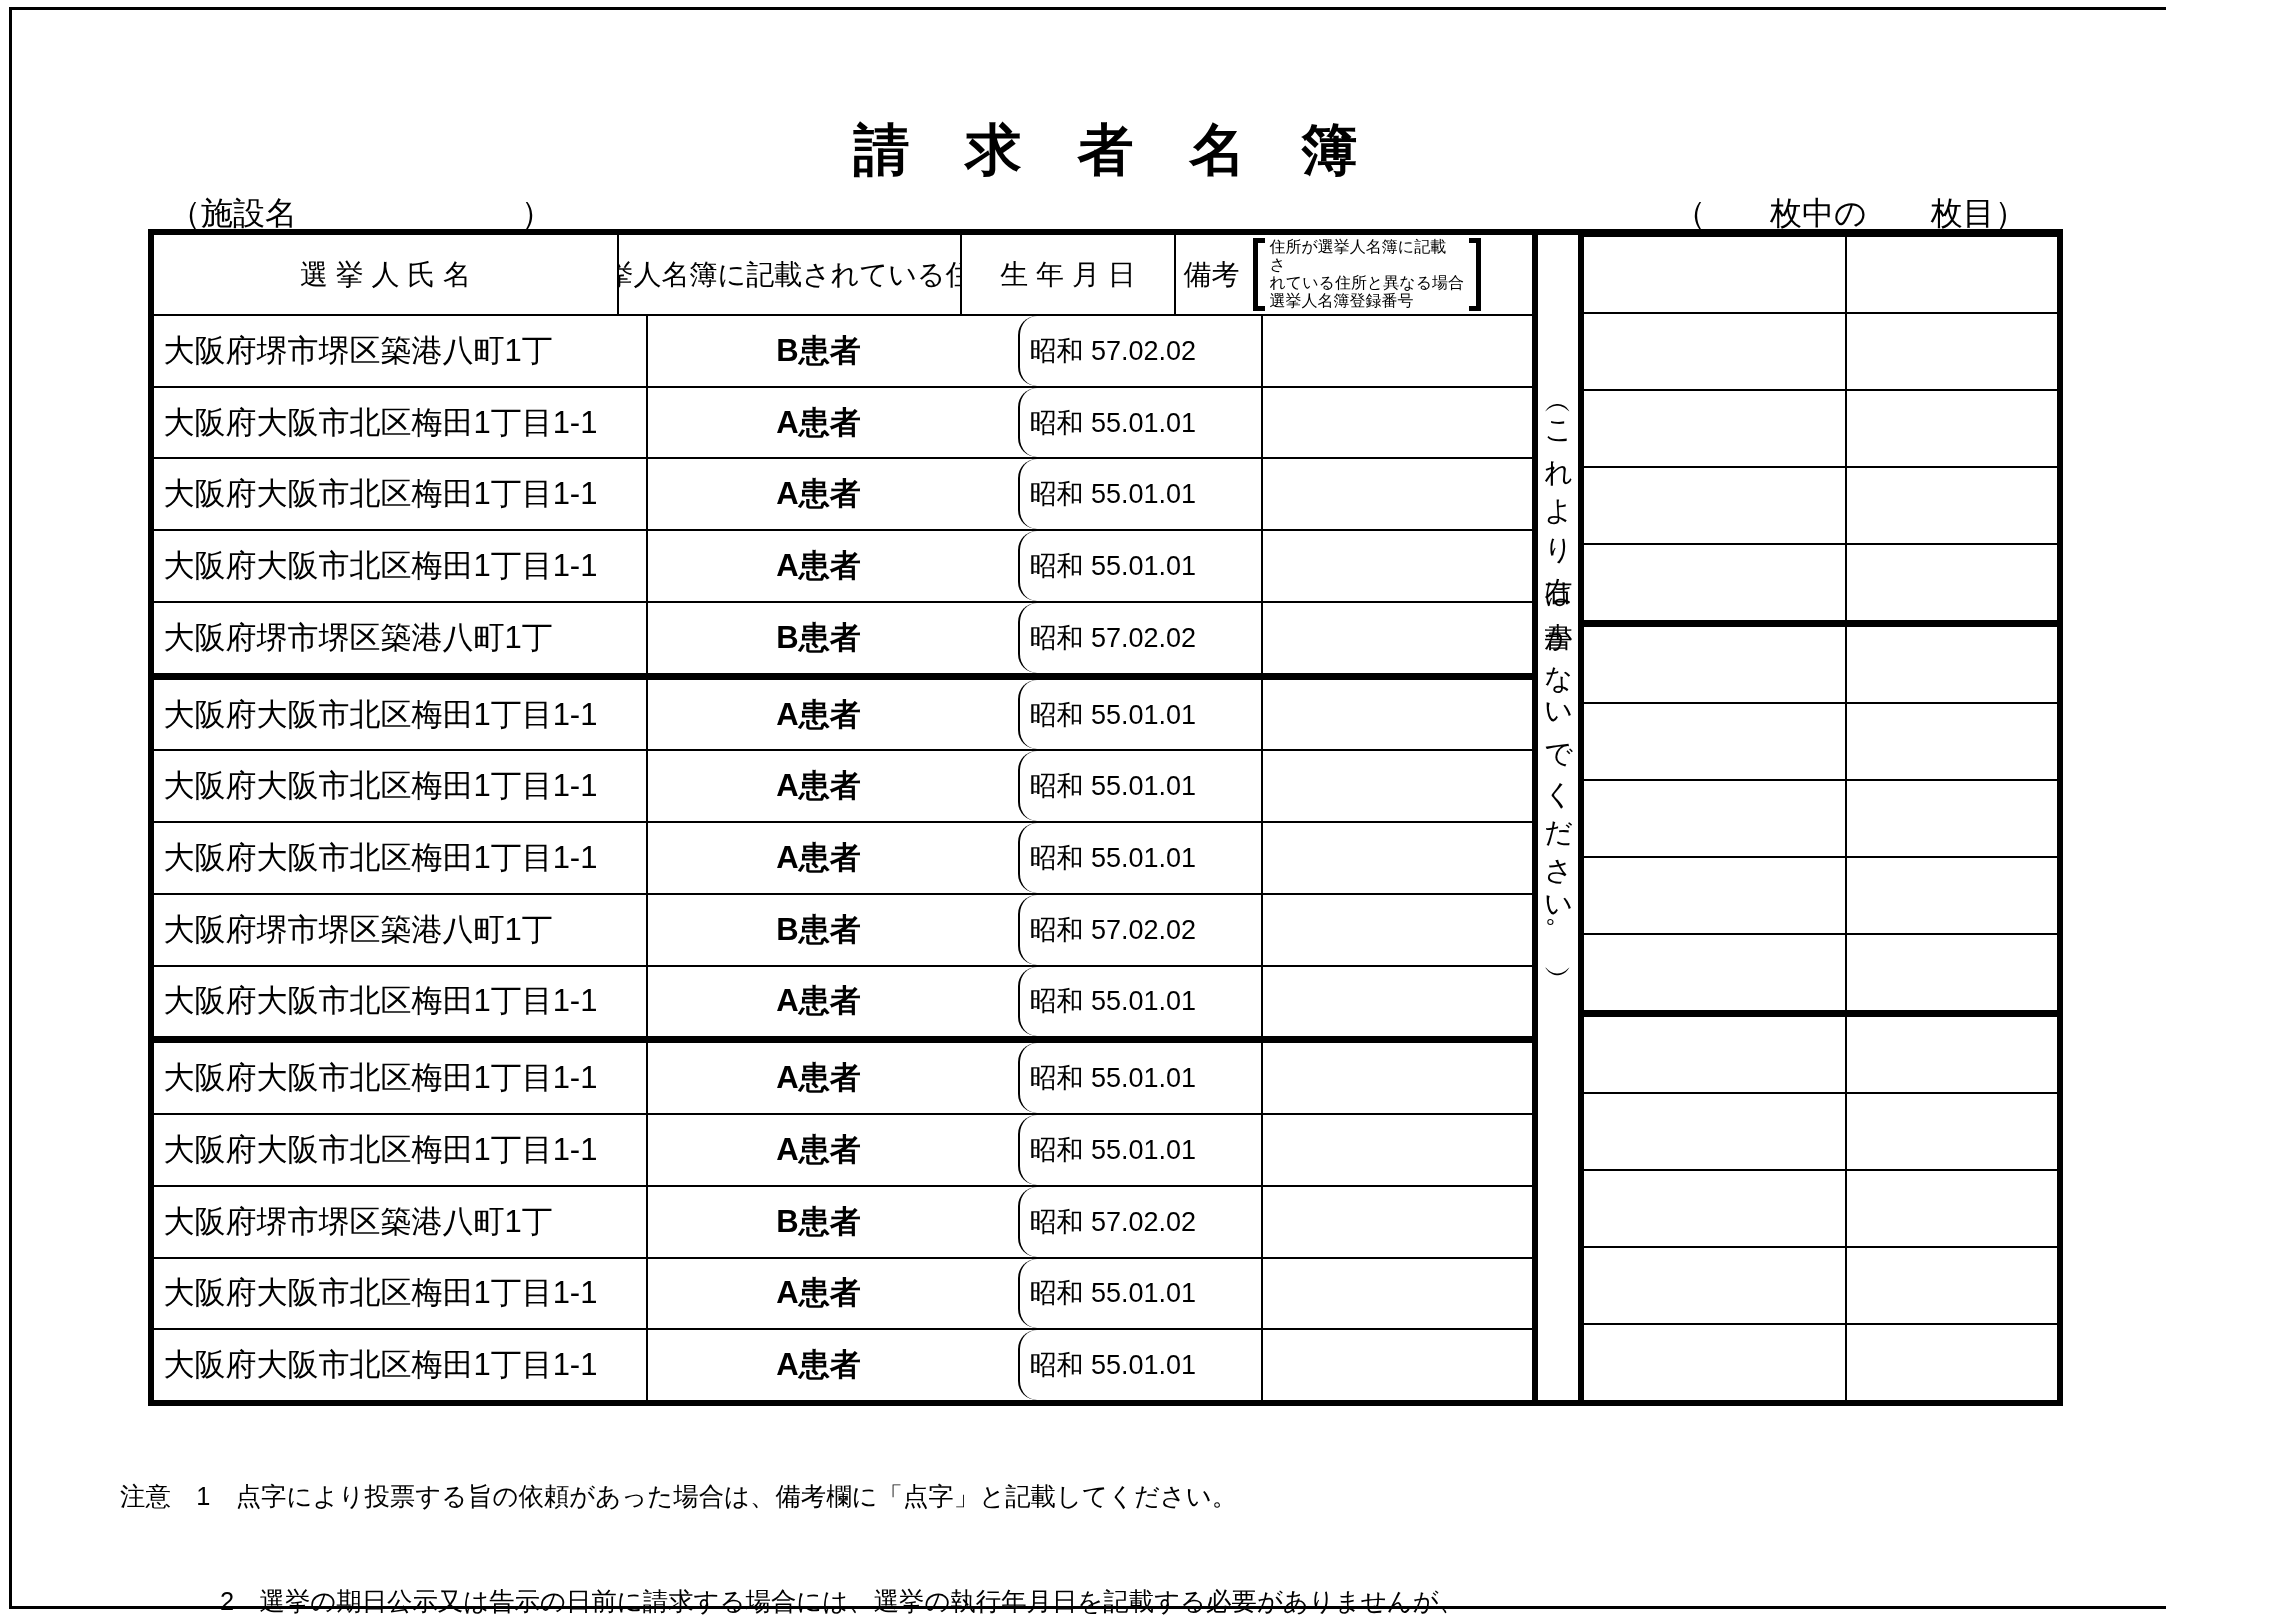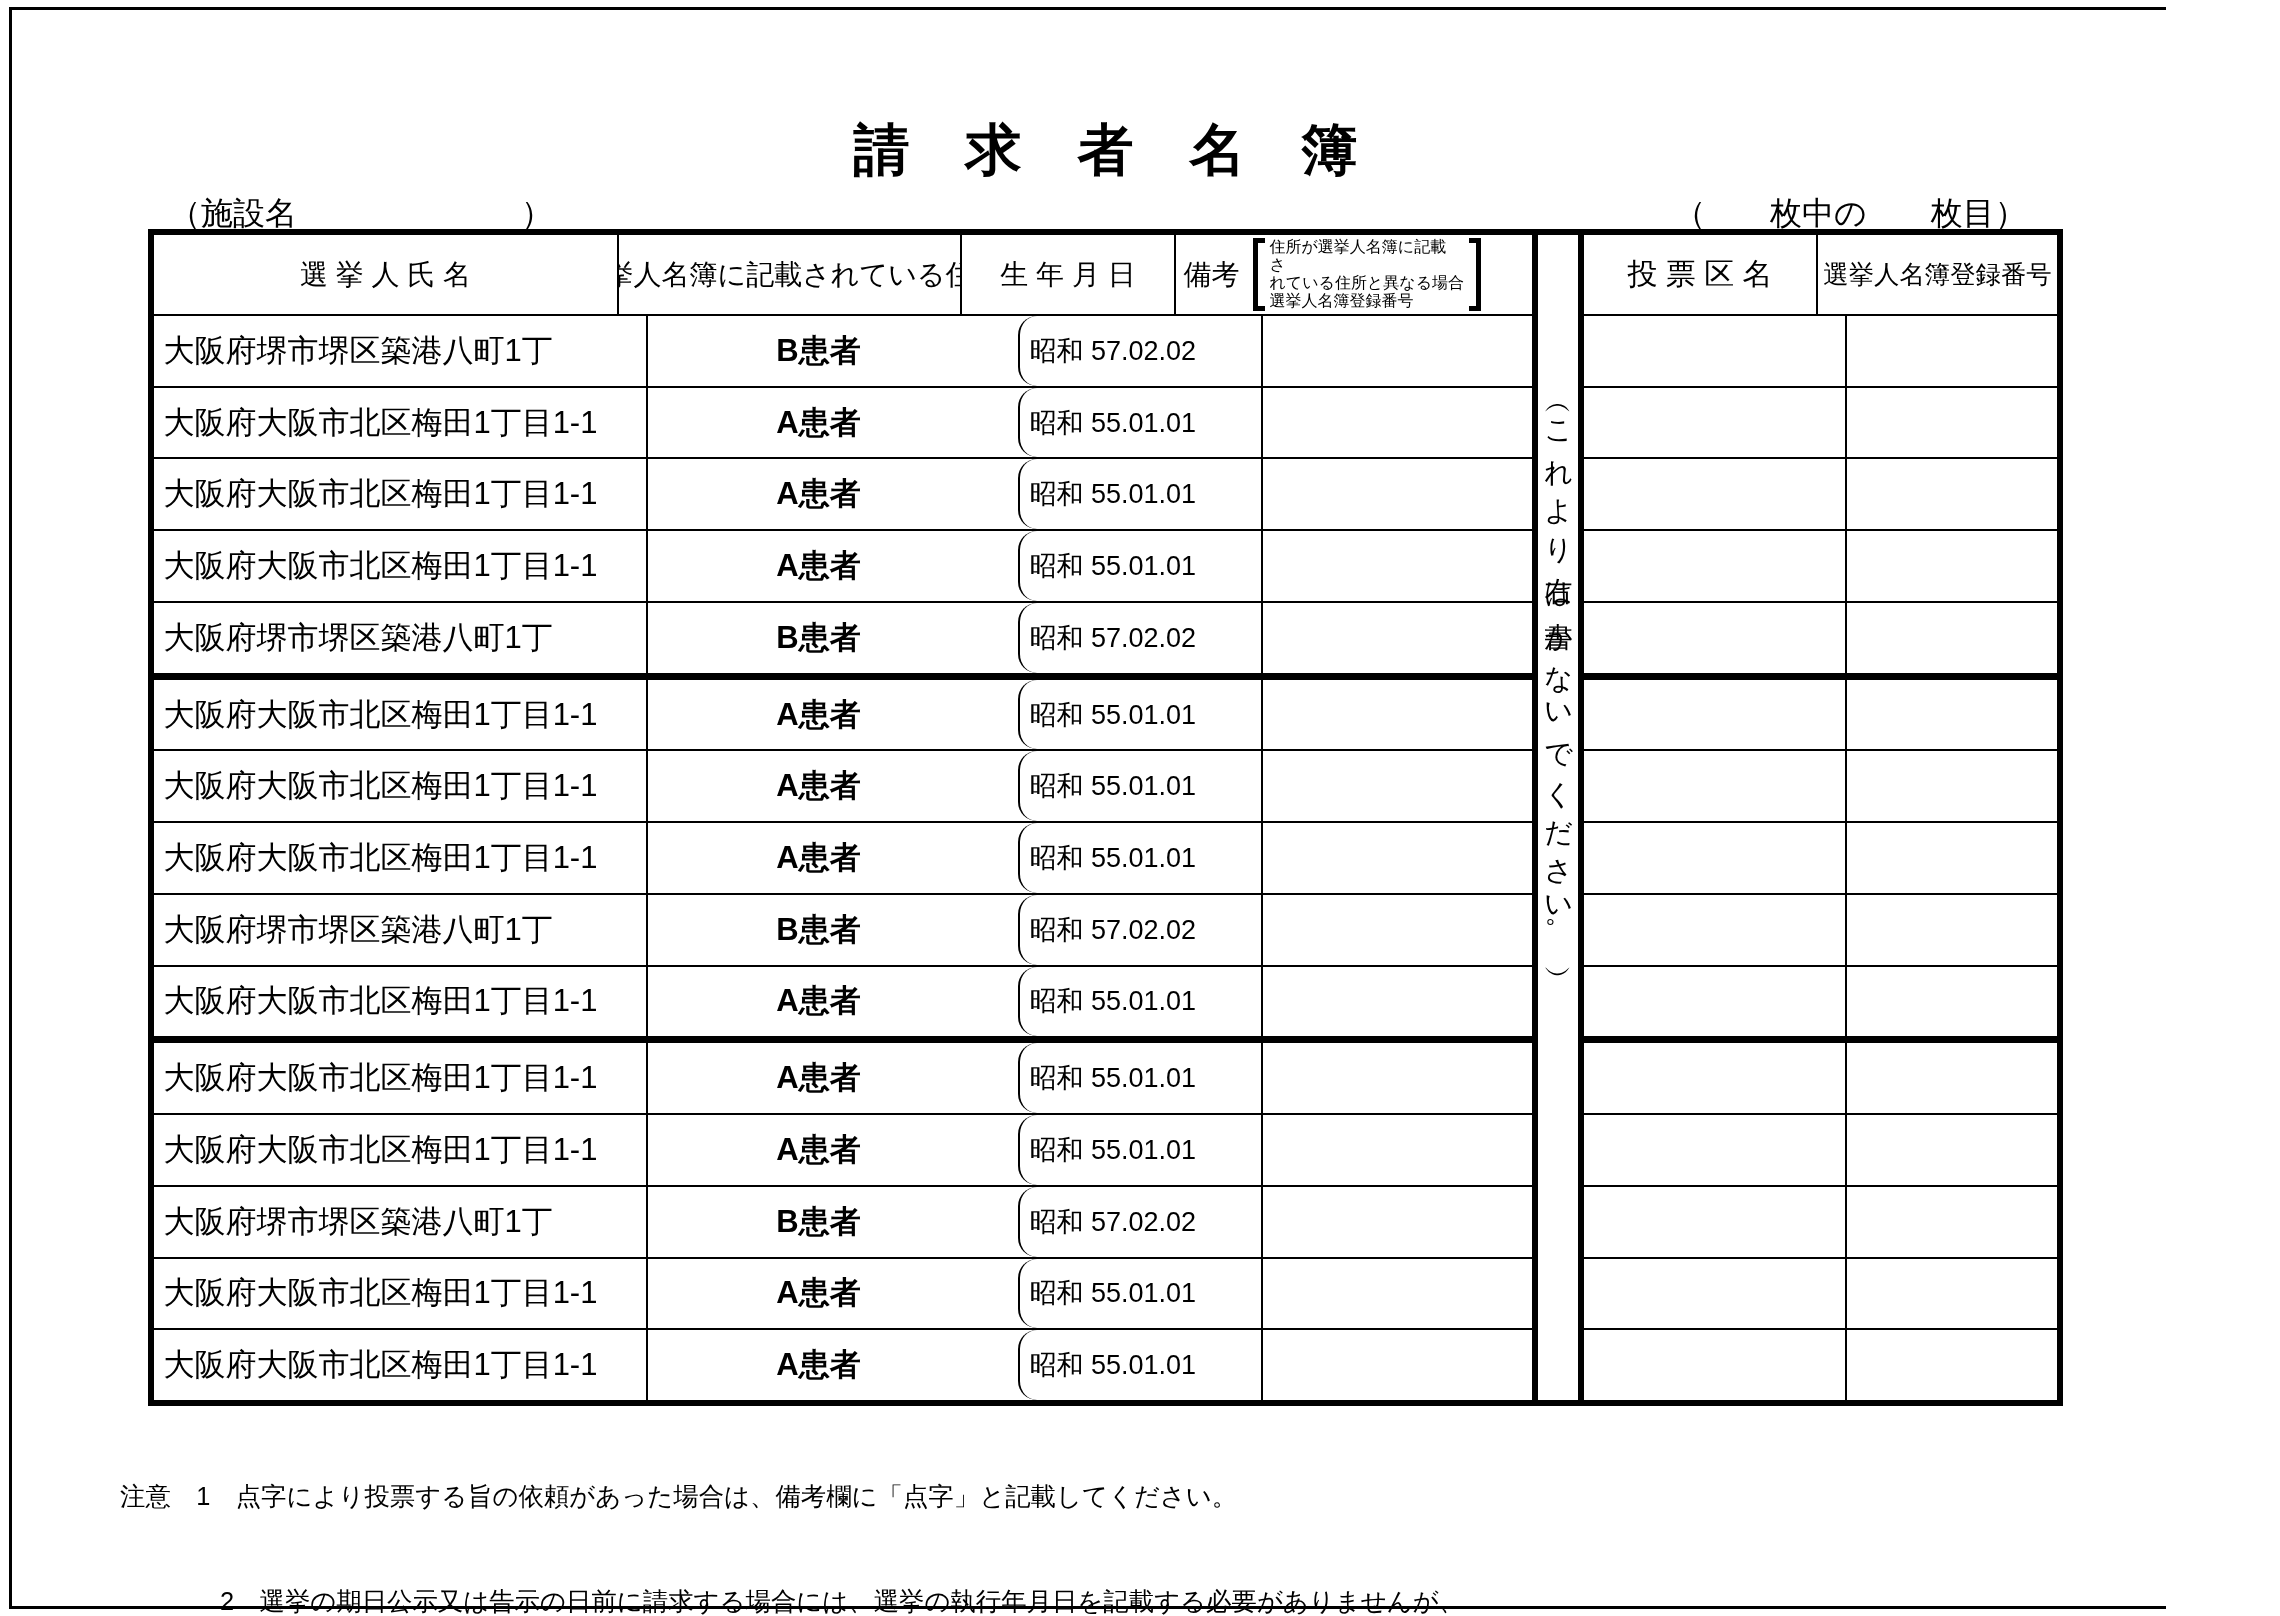--- a/index.html
+++ b/index.html
@@ -194,24 +194,20 @@
         <div class="cell c-dob">昭和 55.01.01</div>
         <div class="cell"></div>
       </div>
     </div>
 
     <div class="strip">
       <div class="vtext">（これより右は書かないでください。）</div>
     </div>
 
     <div class="rtable">
-      <div class="rhead">
-        <div class="cell c-dist">投 票 区 名</div>
-        <div class="cell c-reg">選挙人名簿登録番号</div>
-      </div>
       <div class="rrow">
         <div class="cell"></div>
         <div class="cell"></div>
       </div>
       <div class="rrow">
         <div class="cell"></div>
         <div class="cell"></div>
       </div>
       <div class="rrow">
         <div class="cell"></div>

